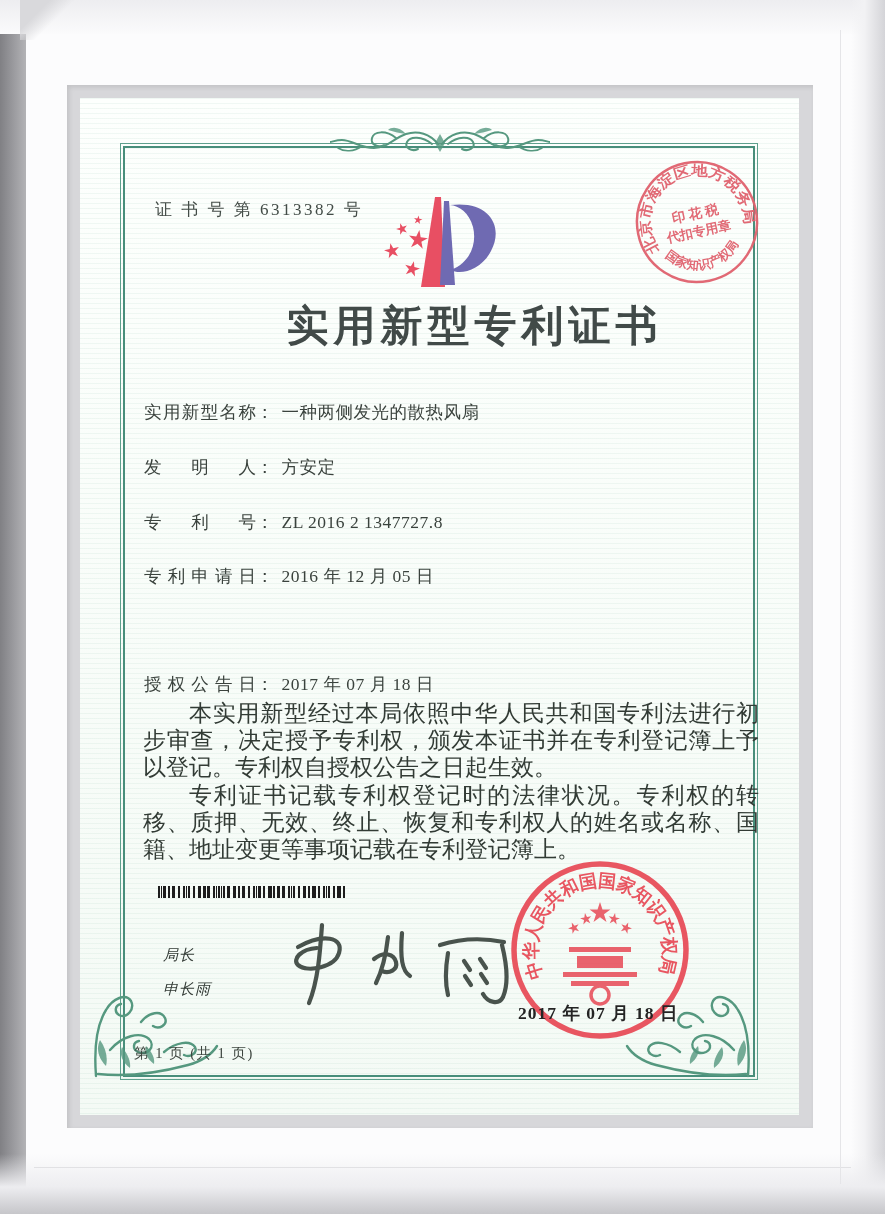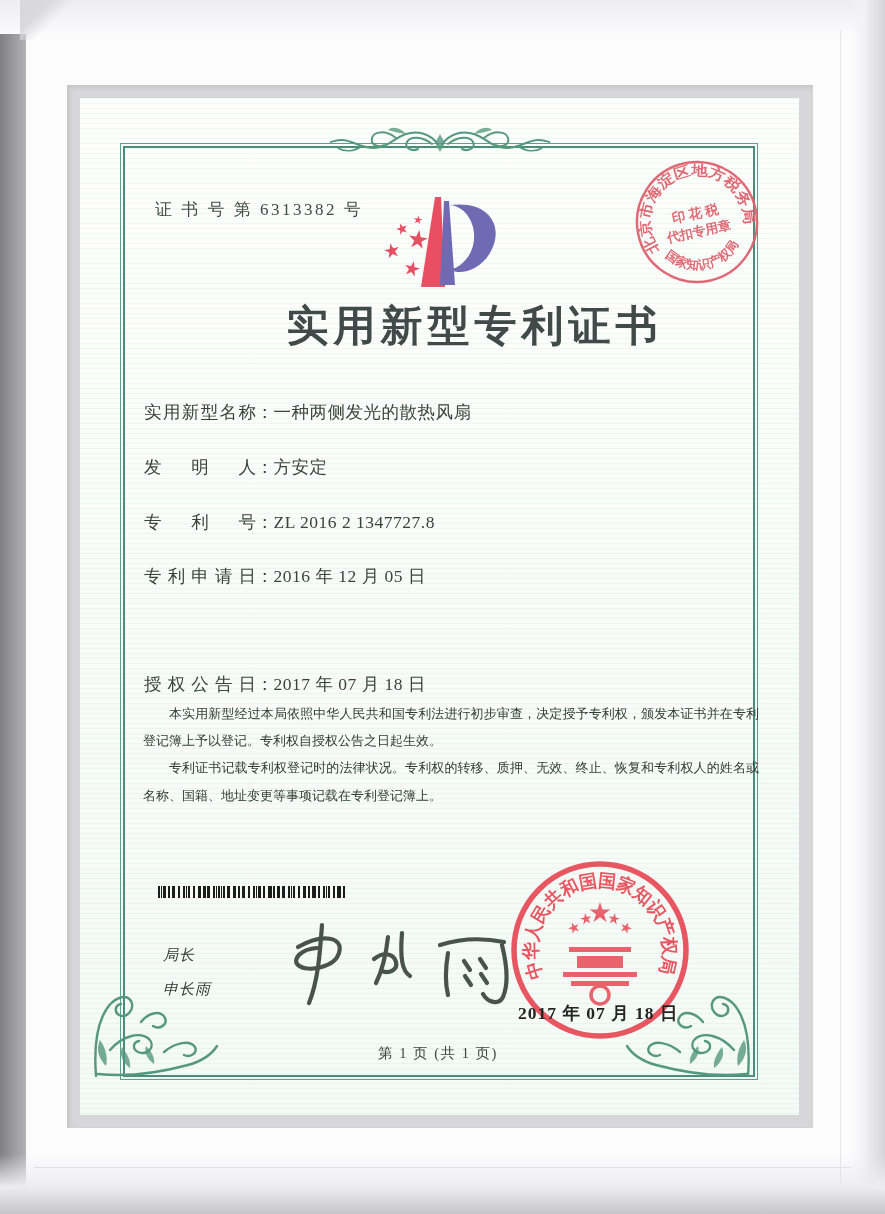--- a/index.html
+++ b/index.html
@@ -37,38 +37,38 @@
   .ornament{position:absolute;z-index:2;}
   svg .grn{stroke:#55987f;fill:none;stroke-width:2.4;stroke-linecap:round;}
   svg .grnleaf{fill:#55987f;opacity:.8;stroke:none;}
 
   
   .cert-no{position:absolute;left:68px;top:100px;font-size:17px;letter-spacing:2.5px;color:#434c47;z-index:3;margin-left:7px;}
   .title{position:absolute;left:40px;top:200px;width:709px;text-align:center;
     font-size:42px;font-weight:bold;letter-spacing:5px;color:#414a48;z-index:3;}
   .field-row{position:absolute;left:64px;font-size:17.5px;color:#3a423d;white-space:nowrap;z-index:3;}
   .flabel{display:inline-block;width:112px;text-align:justify;text-align-last:justify;}
-  .fvalue{letter-spacing:.5px;margin-left:0;}
+  .fvalue{letter-spacing:.5px;margin-left:8px;}
   .body-text{position:absolute;left:63px;top:602px;width:616px;z-index:3;}
-  .body-text p{margin:0;text-indent:2em;font-size:13px;line-height:27.2px;
+  .body-text p{margin:0;text-indent:2em;font-size:23px;line-height:27.2px;
     text-align:justify;color:#323b35;}
   .barcode{position:absolute;left:78px;top:788px;width:188px;height:12px;z-index:3;
     background-image:
       repeating-linear-gradient(90deg,#1d1d1d 0 2px,rgba(0,0,0,0) 2px 5px),
       repeating-linear-gradient(90deg,#1d1d1d 0 1px,rgba(0,0,0,0) 1px 7px),
       repeating-linear-gradient(90deg,rgba(0,0,0,0) 0 3px,#1d1d1d 3px 4px,rgba(0,0,0,0) 4px 11px);}
   .director{position:absolute;left:83px;top:840px;font-size:15px;color:#323a35;
     line-height:34px;z-index:3;letter-spacing:1px;font-style:italic;}
   .signature{position:absolute;left:188px;top:815px;width:268px;height:98px;z-index:4;}
   .seal{position:absolute;left:425px;top:757px;width:190px;height:190px;z-index:5;opacity:.93;}
   .tax-stamp{position:absolute;left:550px;top:57px;width:134px;height:134px;z-index:5;
     transform:rotate(-12deg);opacity:.95;}
   .issue-date{position:absolute;left:438px;top:903px;font-size:17.5px;color:#242424;
     letter-spacing:1px;z-index:6;font-weight:bold;}
-  .page-footer{position:absolute;left:40px;top:946px;width:636px;text-align:center;
+  .page-footer{position:absolute;left:54px;top:946px;width:636px;
     font-size:14.5px;letter-spacing:1.5px;color:#3d453f;z-index:3;}
   .logo{position:absolute;left:275px;top:87px;width:150px;height:120px;z-index:3;}
 </style>
 </head>
 <body>
 
 <div class="photo">
   <div class="frame-left"></div>
   <div class="frame-top"></div>
   <div class="frame-top-miter"></div>

